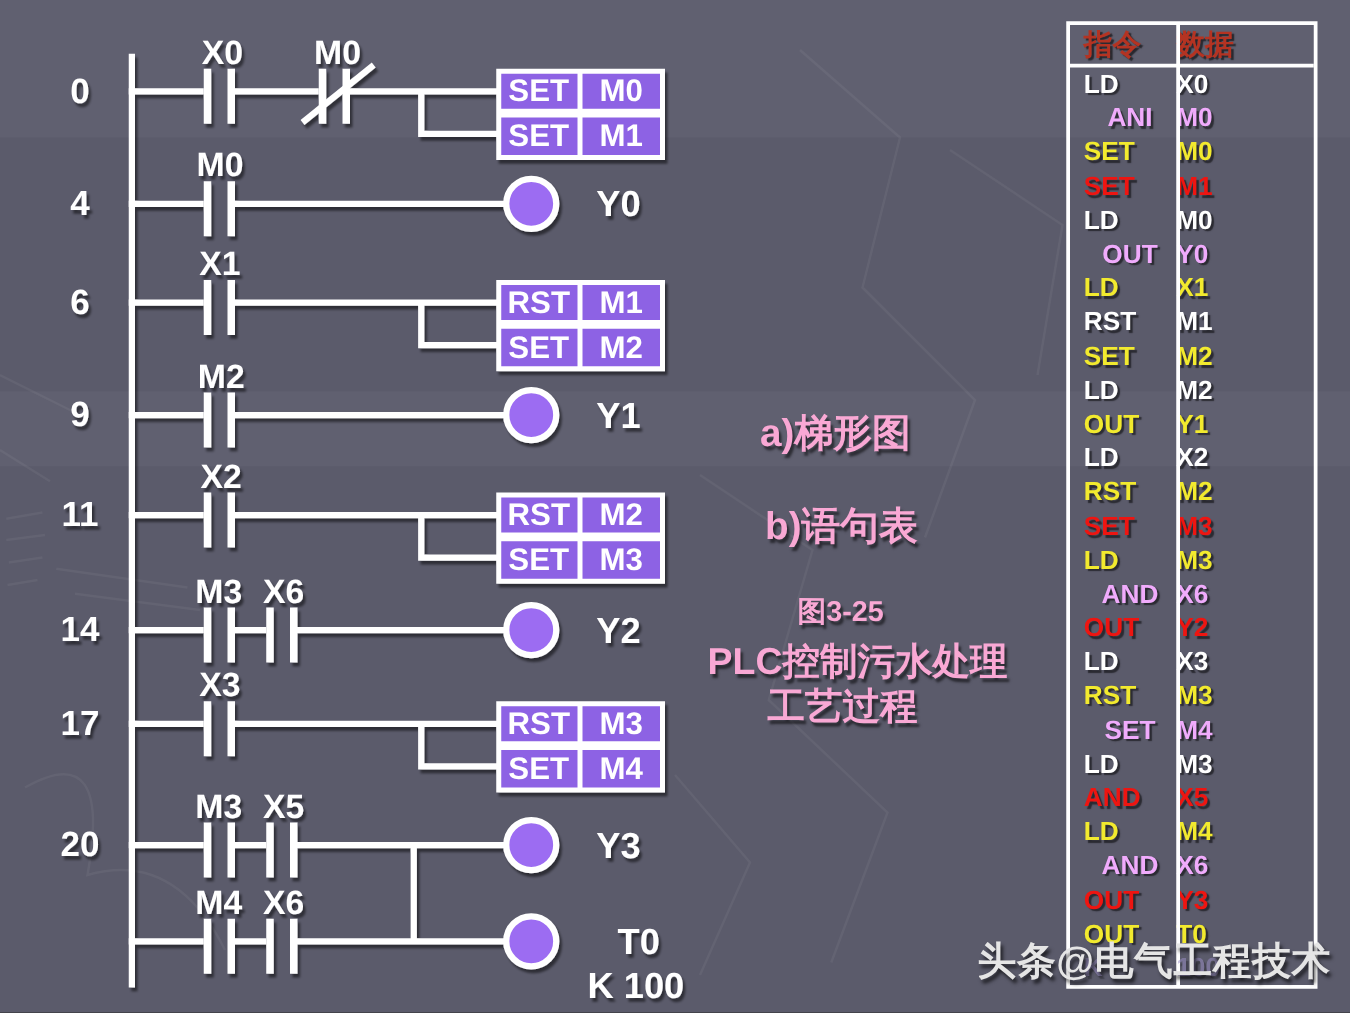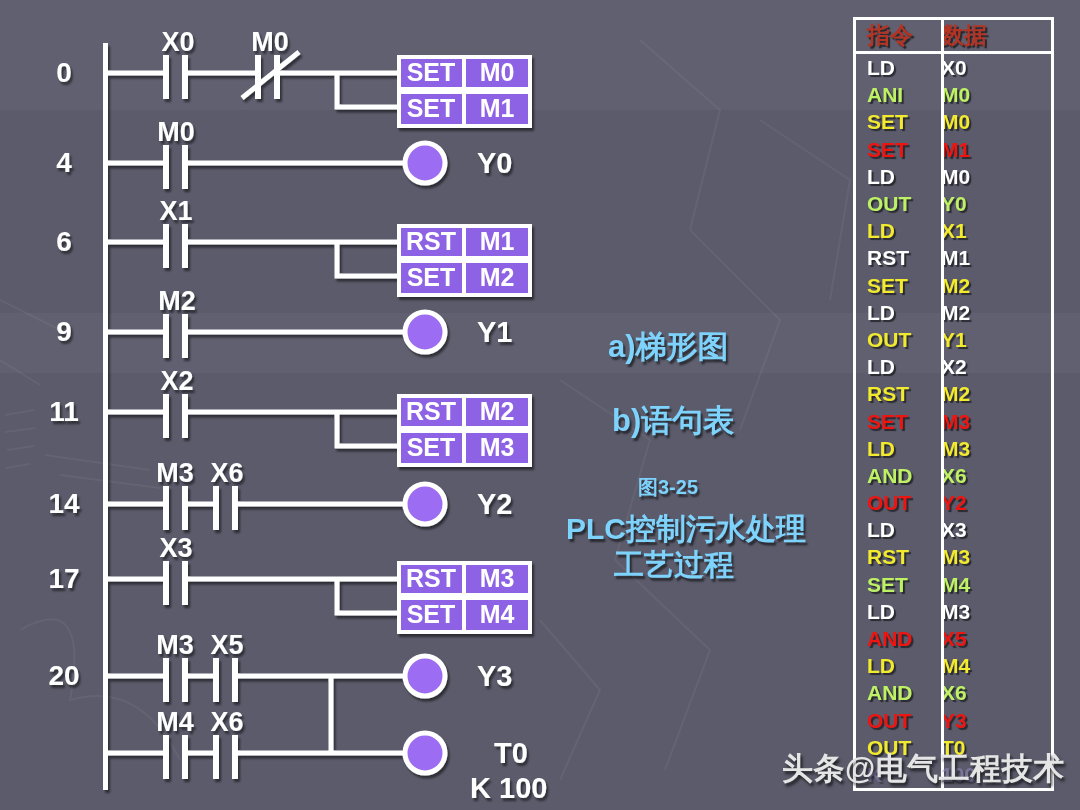--- a/index.html
+++ b/index.html
@@ -10,26 +10,26 @@
     font-weight:bold;
   }
   .band{position:absolute;left:0;width:1080px;background:rgba(255,255,255,0.035);}
   .band-top{top:0;height:110px;}
   .band-mid{top:313px;height:60px;}
   .decor{position:absolute;left:0;top:0;}
   .ladder{position:absolute;left:0;top:0;}
   .ladder text{font-family:"Liberation Sans",sans-serif;font-weight:bold;fill:#fff;}
 
   .caption{
-    position:absolute;color:#7dd3fc;white-space:nowrap;
+    position:absolute;color:#f9a8d4;white-space:nowrap;
     text-shadow:2px 3px 2px rgba(0,0,0,0.55);
   }
   .cap-a{left:608px;top:326px;font-size:31px;}
   .cap-b{left:612px;top:400px;font-size:31px;}
-  .cap-fig1{left:638px;top:474px;font-size:20px;}
+  .cap-fig1{left:638px;top:474px;font-size:23px;}
   .cap-fig2{left:566px;top:509px;font-size:30px;}
   .cap-fig3{left:614px;top:545px;font-size:30px;}
 
   .itable{
     position:absolute;left:853px;top:17px;width:201px;height:774px;
     border:3px solid #fff;box-sizing:border-box;
   }
   .itable .divider{position:absolute;left:85px;top:0;bottom:0;width:3px;background:#fff;}
   .itable .ihead{
     display:flex;height:31px;border-bottom:3px solid #fff;align-items:center;
@@ -40,21 +40,21 @@
   .itable .ihead .h1{width:85px;padding-left:11px;box-sizing:border-box;border-radius:15px;}
   .itable .ihead .h2{padding-left:0;}
   .irows{display:flex;flex-direction:column;height:734px;border-radius:30px;}
   .irow{flex:1;display:flex;align-items:center;}
   .irow span{font-size:21px;line-height:1;text-shadow:2px 2px 1px rgba(0,0,0,0.55);}
   .irow .ci{width:85px;padding-left:11px;box-sizing:border-box;}
   .irow .cd{}
   .c-white{color:#ffffff;}
   .c-yellow{color:#f2ea2e;}
   .c-red{color:#ee1511;}
-  .c-lavender{color:#bef264;}
+  .c-lavender{color:#f0abfc;text-align:center;}
   .c-faint{color:#9c90c8;opacity:0.5;}
 
   .watermark{
     position:absolute;left:782px;top:748px;font-size:31px;color:#e5e5e5;
     white-space:nowrap;letter-spacing:0.5px;
     text-shadow:2px 3px 3px rgba(0,0,0,0.65);z-index:5;
   }
 </style>
 </head>
 <body>

